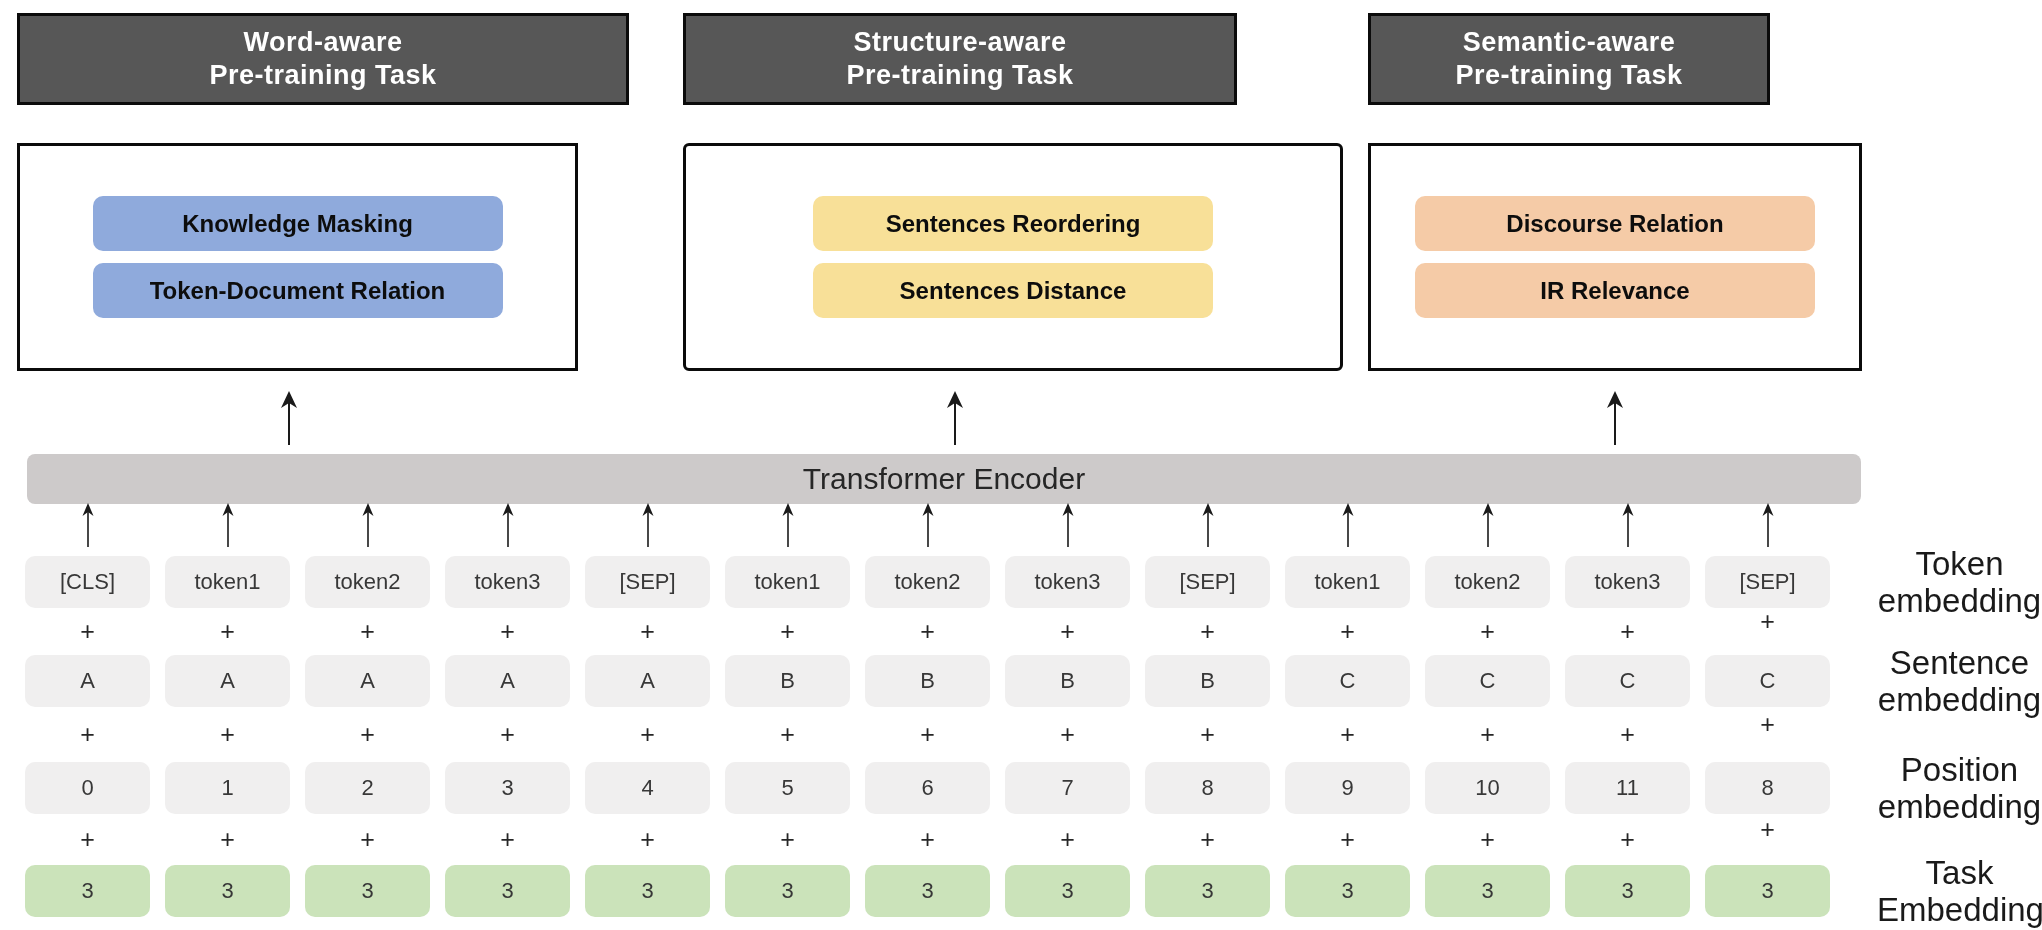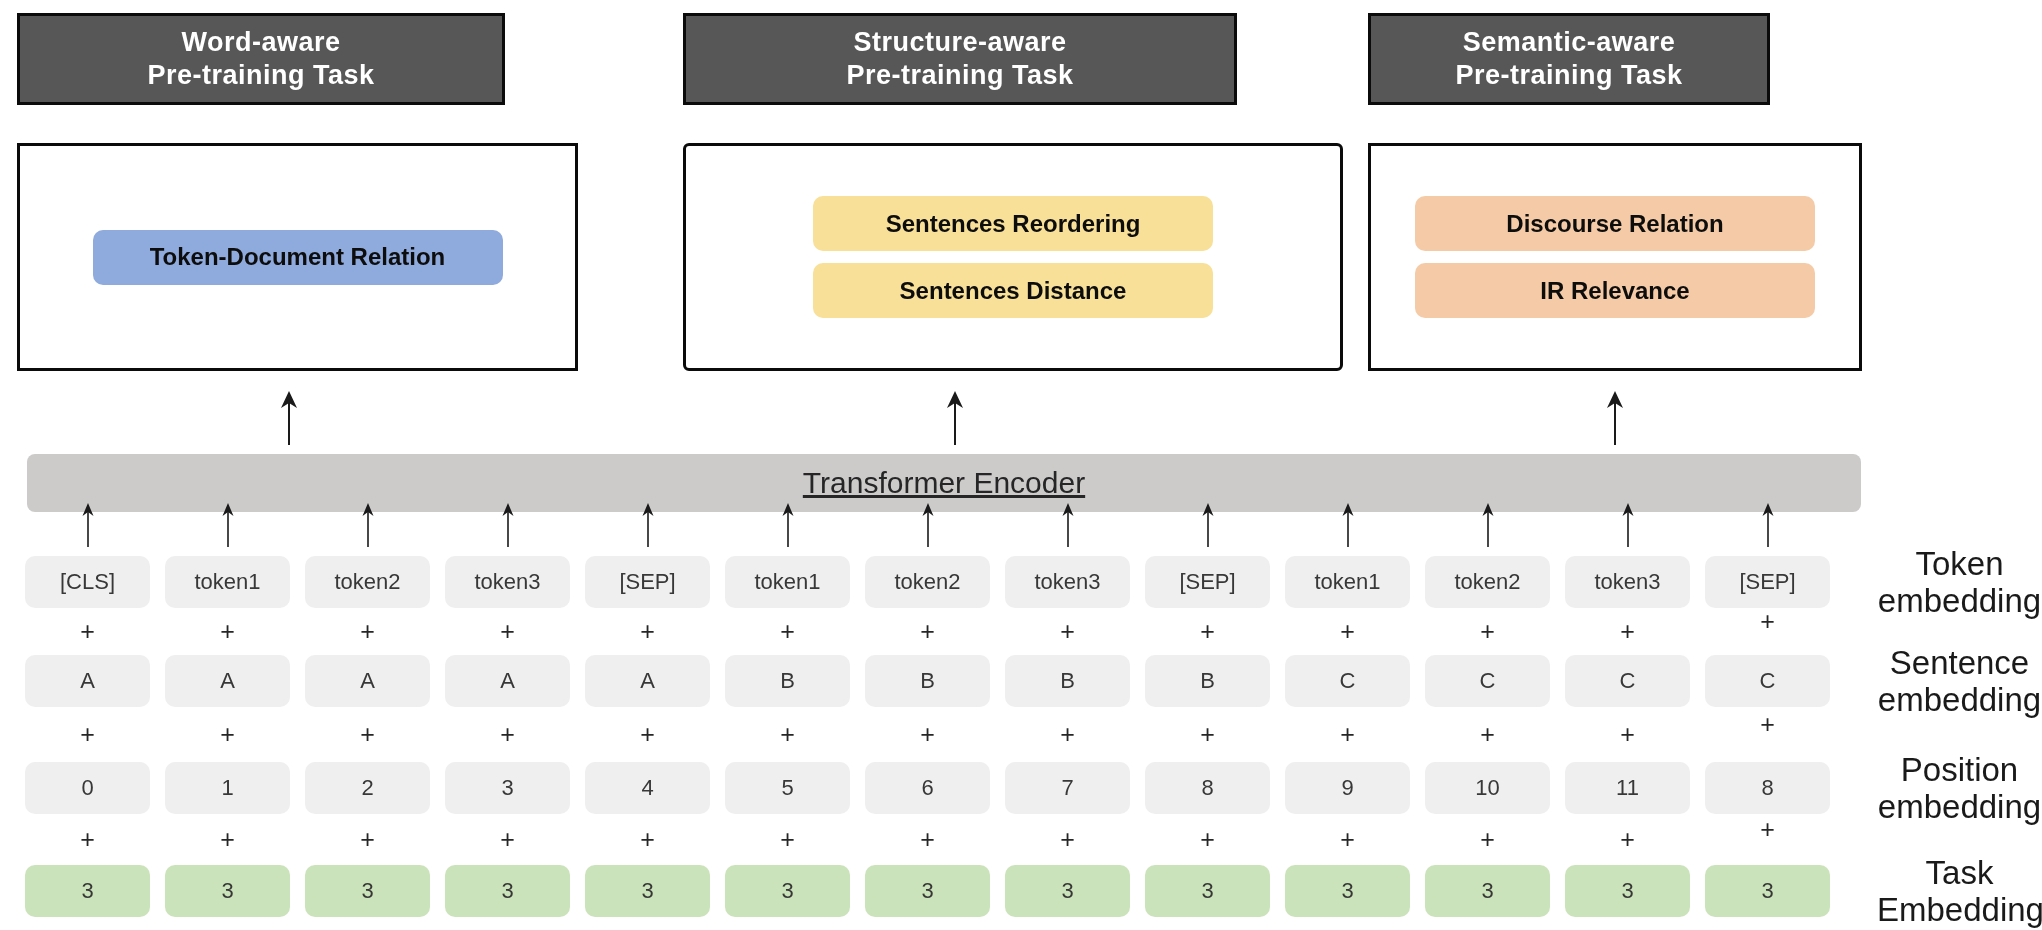--- a/index.html
+++ b/index.html
@@ -13,21 +13,21 @@
   
   .sec-header{
     position:absolute;top:13px;height:92px;
     background:var(--header_bg);
     border:3px solid var(--header_border);
     box-sizing:border-box;
     display:flex;flex-direction:column;align-items:center;justify-content:center;
     color:#ffffff;font-weight:bold;font-size:27px;line-height:33px;
     letter-spacing:0.5px;
   }
-  #sec-header-0{left:17px;width:488px;}
+  #sec-header-0{left:17px;width:612px;}
   #sec-header-1{left:683px;width:554px;}
   #sec-header-2{left:1368px;width:402px;}
   
   .task-box{
     position:absolute;top:143px;height:228px;
     background:#ffffff;
     border:3px solid var(--box_border);
     box-sizing:border-box;
     display:flex;flex-direction:column;align-items:center;justify-content:center;
     gap:12px;
@@ -42,24 +42,24 @@
     flex:0 0 auto;
   }
   .task-btn.word{width:410px;background:var(--word_task_bg);}
   .task-btn.structure{width:400px;background:var(--structure_task_bg);}
   .task-btn.semantic{width:400px;background:var(--semantic_task_bg);}
   
   .big-arrow{position:absolute;top:391px;width:24px;height:54px;}
   #big-arrow-0{left:277px;} #big-arrow-1{left:943px;} #big-arrow-2{left:1603px;}
   
   #encoder-bar{
-    position:absolute;left:27px;top:454px;width:1834px;height:58px;
+    position:absolute;left:27px;top:454px;width:1834px;height:50px;
     background:var(--encoder_bar_bg);border-radius:8px;
     display:flex;align-items:center;justify-content:center;
-    font-size:30px;color:#262626;text-decoration:underline;
+    font-size:30px;color:#262626;
   }
   
   .grid-row{
     position:absolute;left:25px;width:1841px;
     display:flex;gap:15px;
   }
   .grid-row .cell{flex:0 0 125px;display:flex;align-items:center;justify-content:center;}
   #arrow-row{top:502px;height:46px;}
   #token-row{top:556px;height:52px;}
   #plus-row-0{top:617px;height:28px;}
@@ -93,20 +93,21 @@
   <div class="sec-header" id="sec-header-1">
     <span>Structure-aware</span>
     <span>Pre-training Task</span>
   </div>
   <div class="sec-header" id="sec-header-2">
     <span>Semantic-aware</span>
     <span>Pre-training Task</span>
   </div>
 
   <div class="task-box" id="task-box-0">
+      <div class="task-btn word">Knowledge Masking</div>
       <div class="task-btn word">Token-Document Relation</div>
     </div>
   <div class="task-box" id="task-box-1">
       <div class="task-btn structure">Sentences Reordering</div>
       <div class="task-btn structure">Sentences Distance</div>
     </div>
   <div class="task-box" id="task-box-2">
       <div class="task-btn semantic">Discourse Relation</div>
       <div class="task-btn semantic">IR Relevance</div>
     </div>

